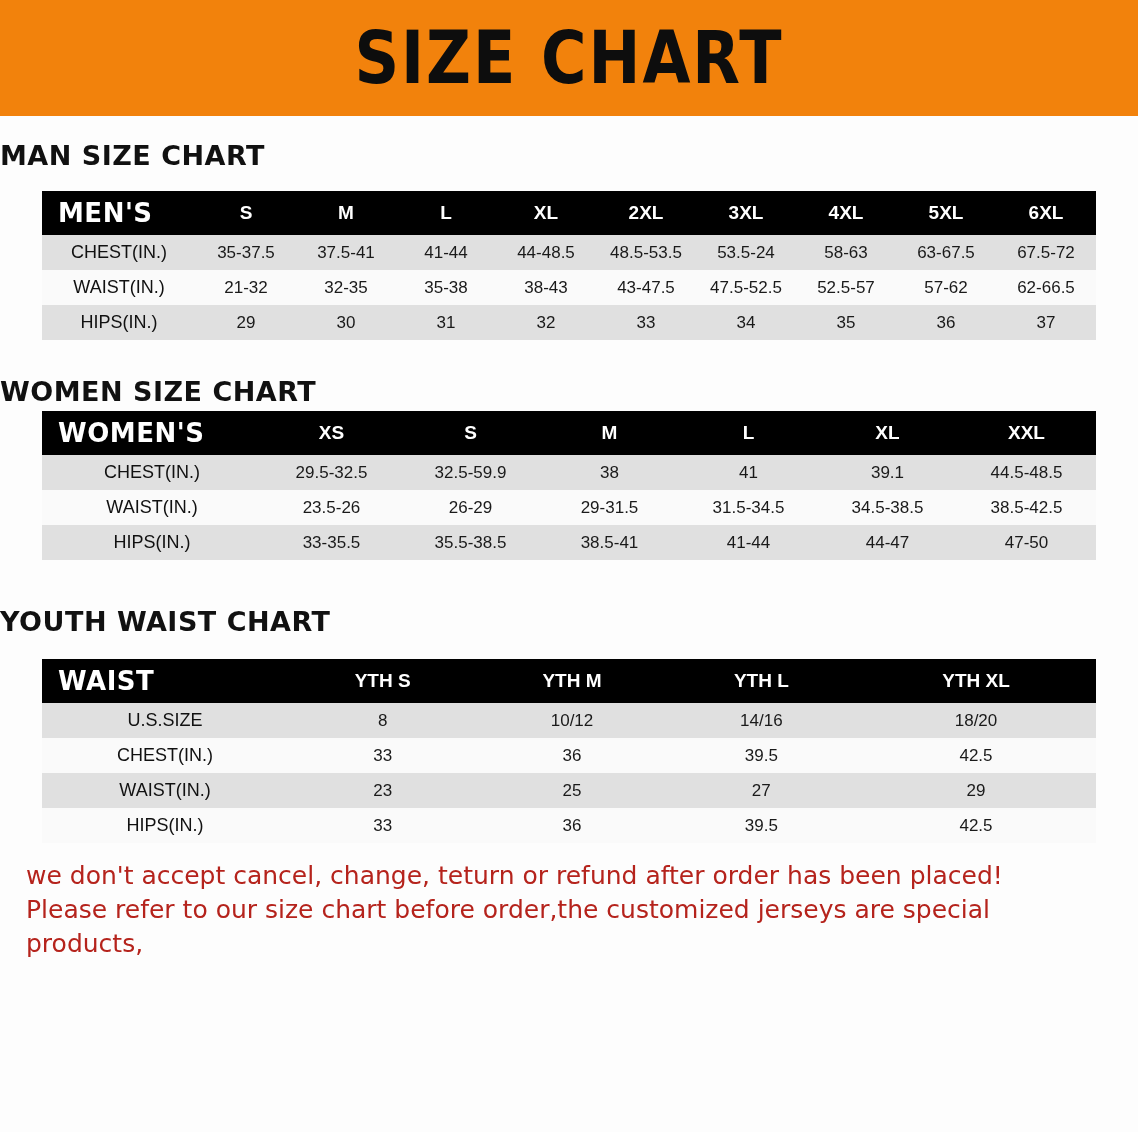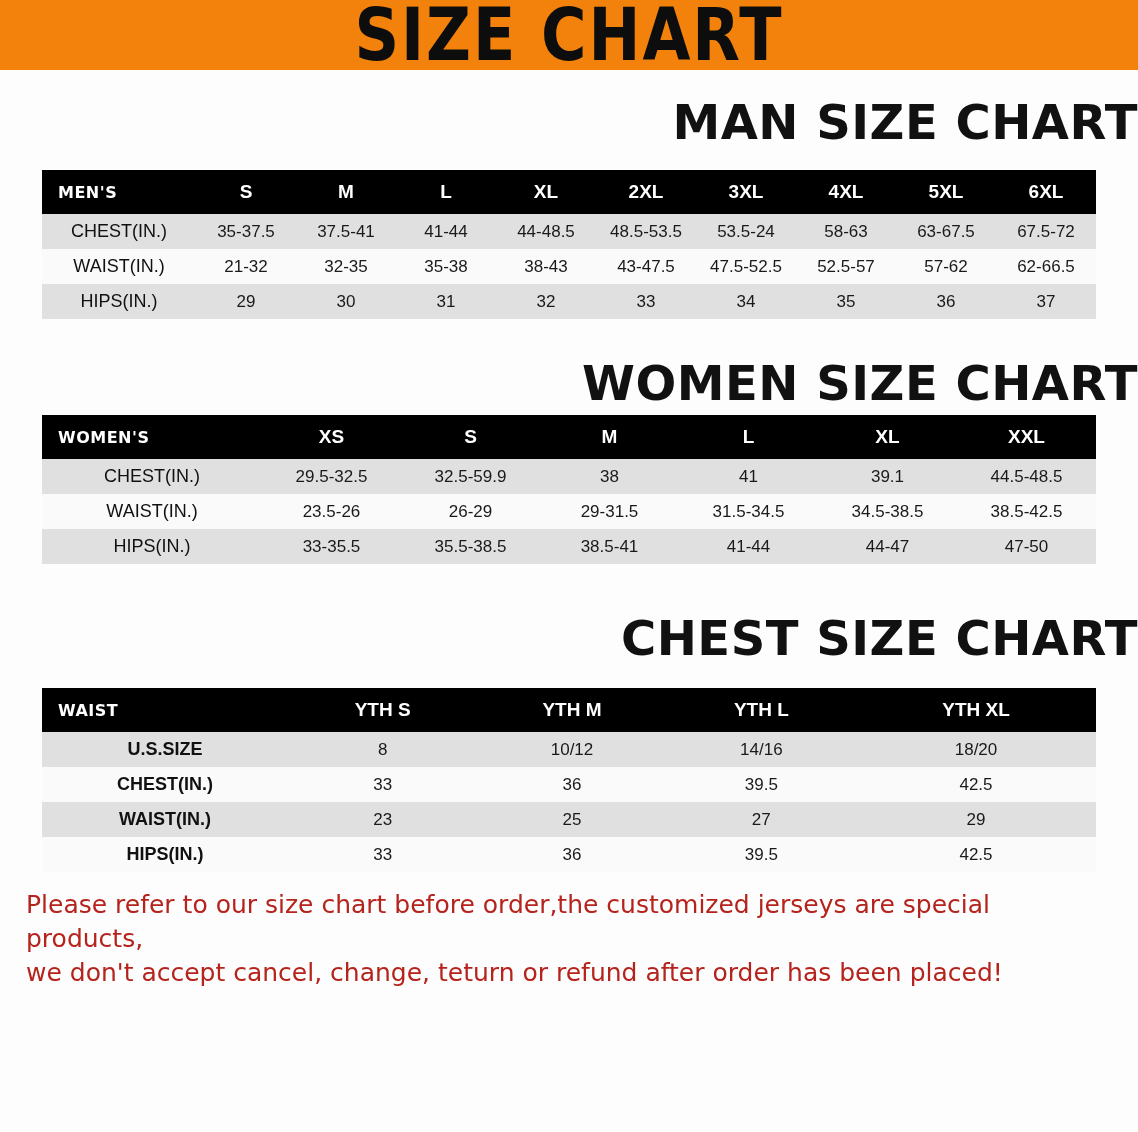--- a/index.html
+++ b/index.html
@@ -20,42 +20,42 @@
     height: 1132px;
     background: #fdfdfd;
     box-sizing: border-box;
     display: flex;
     flex-direction: column;
   }
 
   
   .banner {
     background: #f2820c;
-    height: 70px;
+    height: 116px;
     display: flex;
     align-items: center;
     justify-content: center;
     position: relative;
   }
   .banner-title {
     font-family: "DejaVu Sans", sans-serif;
     font-weight: bold;
     font-size: 62px;
     letter-spacing: 2px;
     color: #0d0d0d;
     line-height: 1;
     transform: scaleY(1.18);
   }
 
   
   .section-title {
-    text-align: right;
+    text-align: left;
     font-family: "DejaVu Sans", sans-serif;
     font-weight: bold;
-    font-size: 48px;
+    font-size: 27px;
     color: #111;
     letter-spacing: 0.5px;
   }
   .t-man   { margin-top: 24px; margin-bottom: 20px; }
   .t-women { margin-top: 36px; margin-bottom: 4px; }
   .t-youth { margin-top: 46px; margin-bottom: 22px; }
 
   
   .tbl-wrap {
     padding: 0 42px;
@@ -79,21 +79,21 @@
     background: #000;
     color: #fff;
     font-weight: bold;
     font-size: 19px;
     height: 44px;
   }
   table.size thead th.lead {
     text-align: left;
     padding-left: 16px;
     font-family: "DejaVu Sans", sans-serif;
-    font-size: 16px;
+    font-size: 26px;
     letter-spacing: 0.5px;
     margin-top: 39px;
   }
   table.size tbody td.lead {
     text-align: center;
     font-size: 18px;
     color: #111;
     margin-top: 12px;
   }
   tr.band-grey td { background: #e0e0e0; }
@@ -106,21 +106,21 @@
   
   .women thead th { height: 52px; font-size: 21px; }
   .women thead th.lead { font-size: 24px; }
   .women td { height: 43px; font-size: 19px; }
   .women td.lead { font-size: 20px; }
 
   
   .youth thead th { height: 56px; font-size: 23px; }
   .youth thead th.lead { font-size: 26px; }
   .youth td { height: 45px; font-size: 20px; }
-  .youth td.lead { font-size: 20px; font-weight: bold; }
+  .youth td.lead { font-size: 20px; }
 
   
   .note {
     margin: 16px 26px 0 26px;
     color: #b5231c;
     font-family: "DejaVu Sans", sans-serif;
     font-size: 25px;
     line-height: 1.35;
     text-align: left;
   }
@@ -253,21 +253,21 @@
           <td>35.5-38.5</td>
           <td>38.5-41</td>
           <td>41-44</td>
           <td>44-47</td>
           <td>47-50</td>
         </tr>
       </tbody>
     </table>
   </div>
 
-  <div class="section-title t-youth">CHEST SIZE CHART</div>
+  <div class="section-title t-youth">YOUTH WAIST CHART</div>
   <div class="tbl-wrap">
     <table class="size youth">
       <colgroup>
         <col style="width:246px">
           <col>
           <col>
           <col>
           <col style="width:240px">
       </colgroup>
       <thead>
@@ -306,17 +306,17 @@
           <td>33</td>
           <td>36</td>
           <td>39.5</td>
           <td>42.5</td>
         </tr>
       </tbody>
     </table>
   </div>
 
   <div class="note">
+    <span>we don't accept cancel, change, teturn or refund after order has been placed!</span>
     <span>Please refer to our size chart before order,the customized jerseys are special products,</span>
-    <span>we don't accept cancel, change, teturn or refund after order has been placed!</span>
   </div>
 
 </div>
 
 </body></html>

